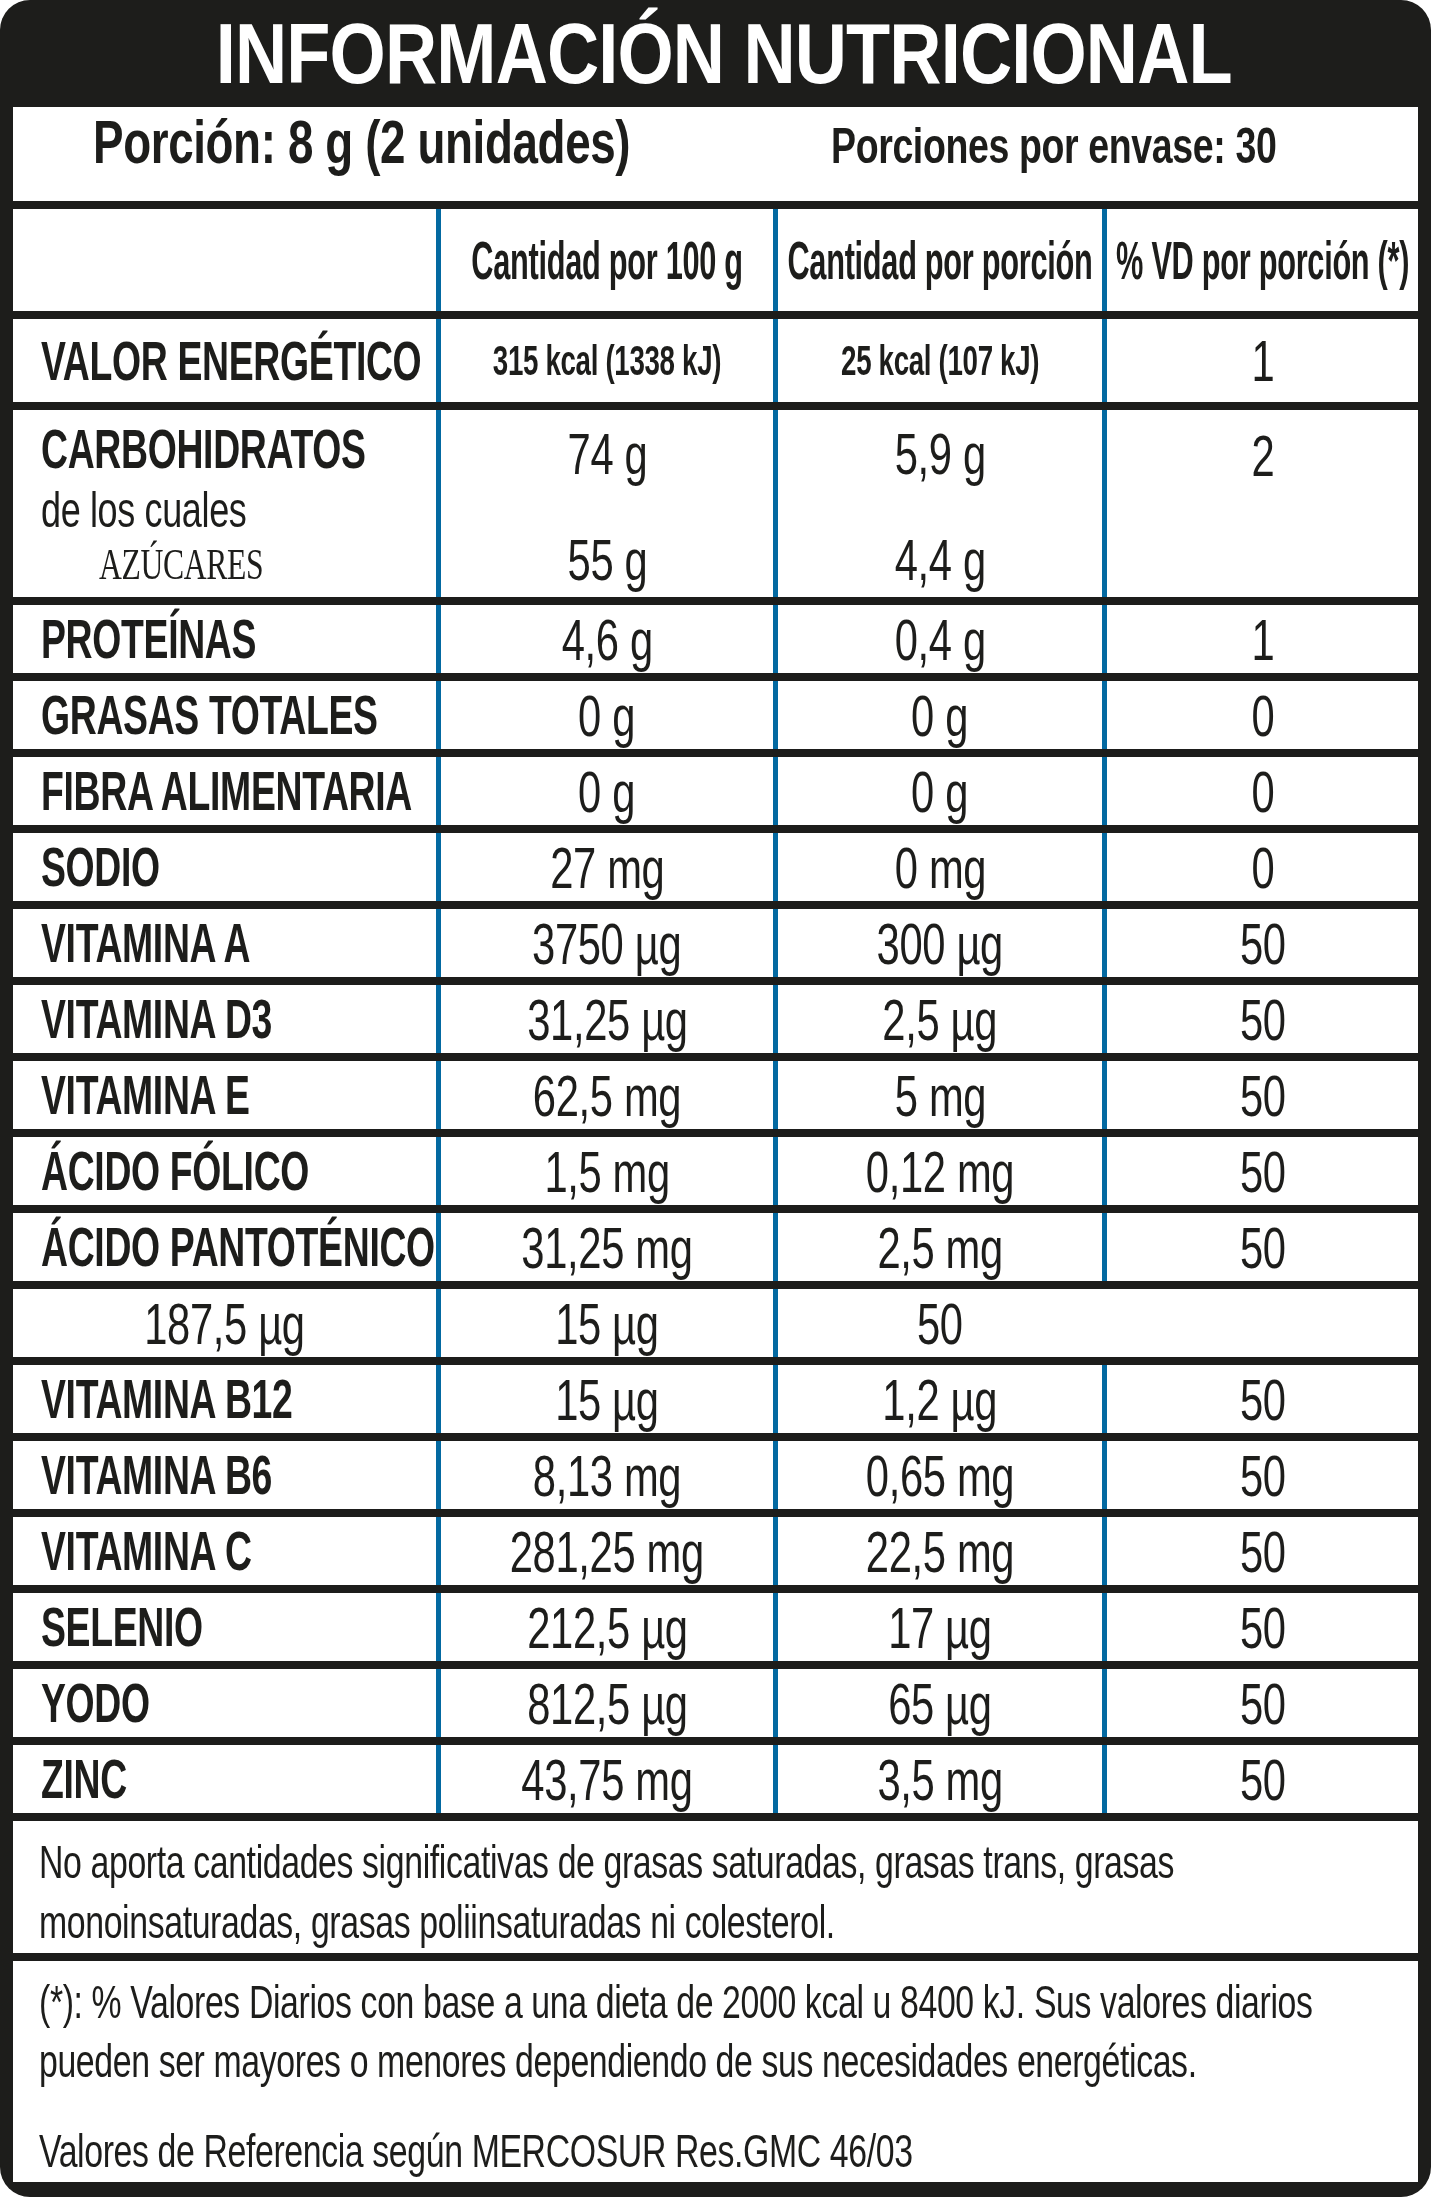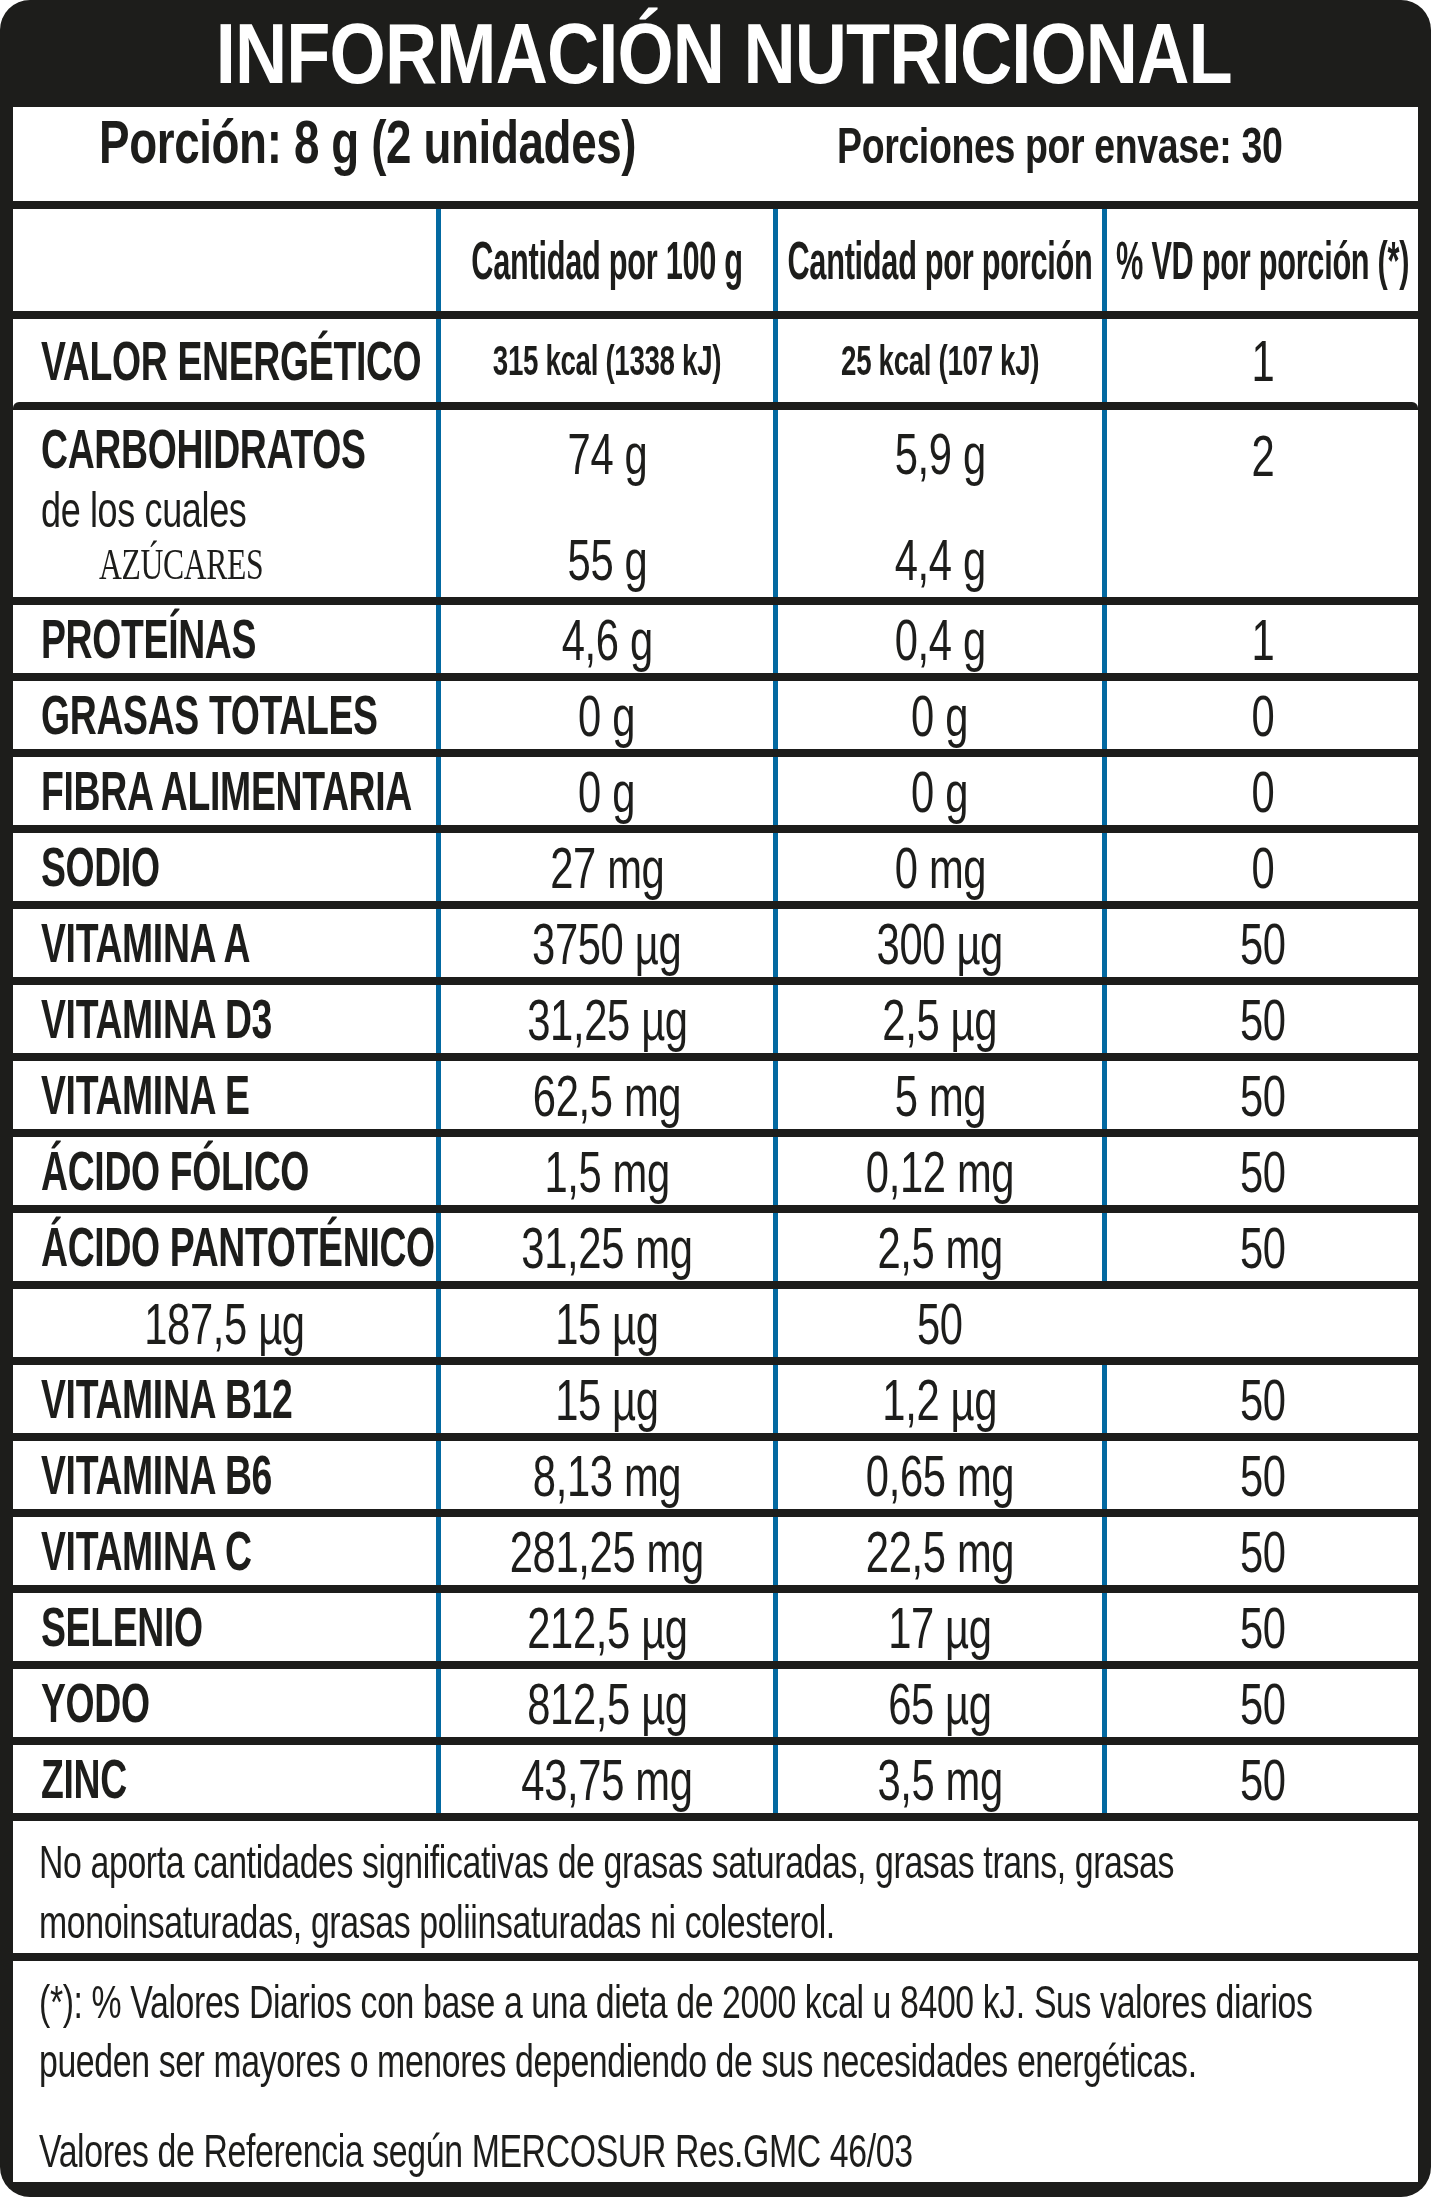--- a/index.html
+++ b/index.html
@@ -16,31 +16,31 @@
   }
   .inner{
     position:absolute;top:107px;left:13px;right:13px;bottom:15px;background:#fff;
     display:flex;flex-direction:column;
   }
   
   .cx{display:inline-block;white-space:nowrap;transform:scaleX(.68);transform-origin:left center;letter-spacing:-.5px;}
   .cxc{display:inline-block;white-space:nowrap;transform:scaleX(.72);transform-origin:center center;letter-spacing:-.5px;}
   .cond-block{display:block;width:136%;transform:scaleX(.735);transform-origin:0 0;letter-spacing:-.5px;}
 
-  .serving{height:104px;display:flex;align-items:baseline;gap:22px;padding-left:86px;}
+  .serving{height:104px;display:flex;align-items:baseline;gap:22px;padding-left:86px;justify-content:center;}
   .serving-big{font-size:61px;font-weight:bold;}
   .serving-big .cx{transform:scaleX(.75);}
   .serving-small{font-size:50px;font-weight:bold;}
   .serving-small .cx{transform:scaleX(.75);}
 
   .grid-row{display:grid;grid-template-columns:423px 337px 329px 1fr;border-top:8px solid #1d1d1b;}
   .grid-row > .cell + .cell{border-left:5px solid #0369a1;}
   .row-header{height:112px;}
   .row-valor{height:92px;}
-  .row-carb{height:206px;border-radius:6px;}
+  .row-carb{height:206px;}
   .nrow{height:75px;}
 
   .cell{min-width:0;}
   .cell-empty{}
   .cell-colhead{display:flex;align-items:center;justify-content:center;font-weight:bold;font-size:53px;}
   .cell-colhead .cxc{transform:scaleX(.58);}
   .cell-label{display:flex;align-items:center;padding-left:28px;font-weight:bold;font-size:55px;}
   .cell-val{display:flex;align-items:center;justify-content:center;font-size:58px;}
   .cell-val.small{font-size:42px;font-weight:bold;}
   .cell-val.small .cxc{transform:scaleX(.66);}

